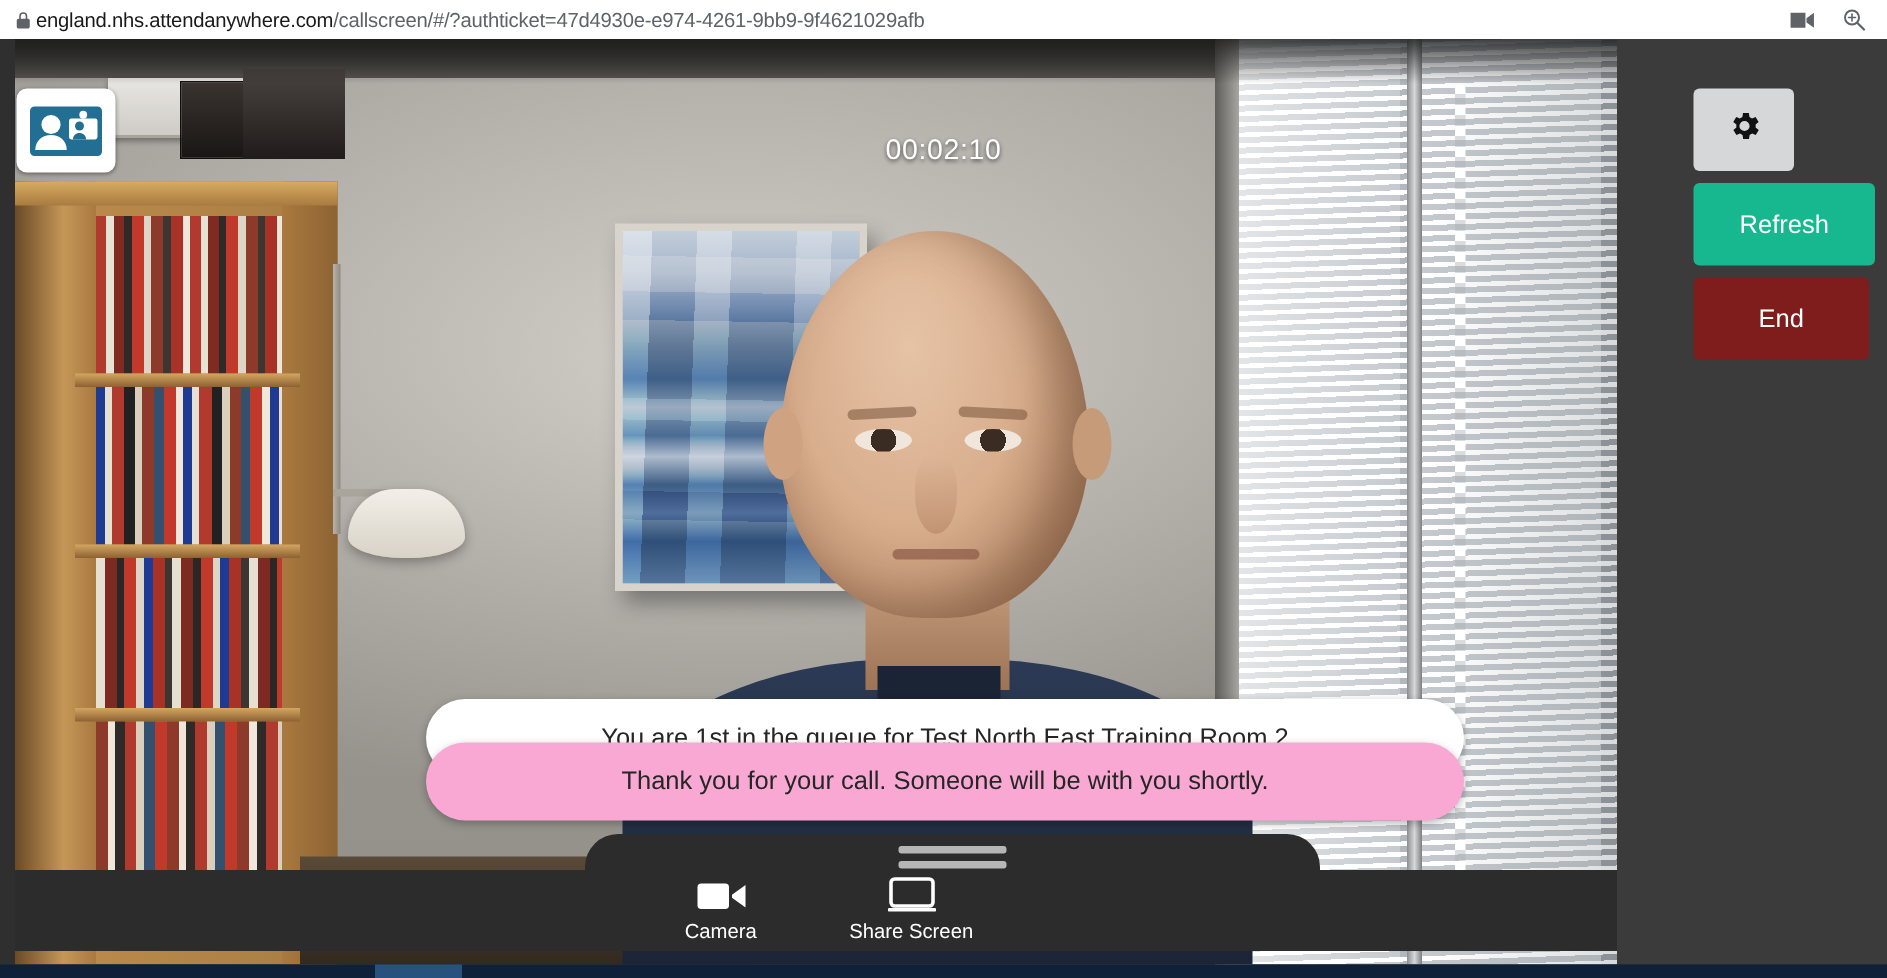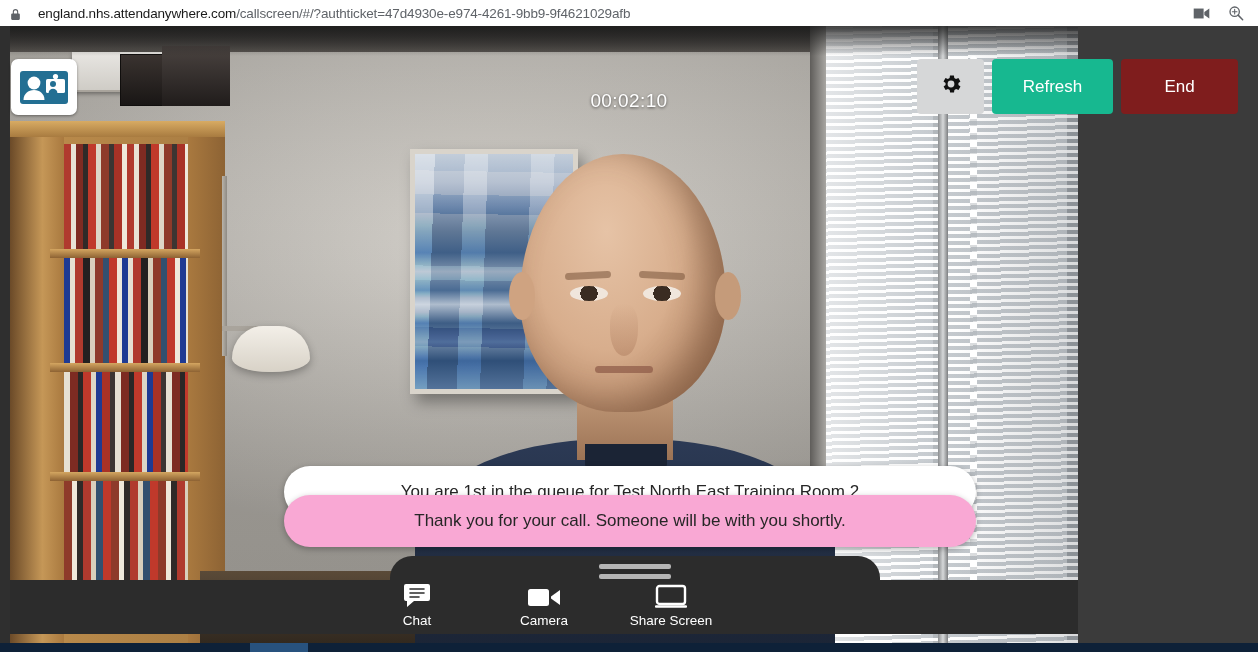--- a/index.html
+++ b/index.html
@@ -5,21 +5,21 @@
   * { margin:0; padding:0; box-sizing:border-box; }
   html,body { width:1258px; height:652px; overflow:hidden; background:#fff;
     font-family:"Liberation Sans", sans-serif; }
 
   .screen { position:relative; width:1258px; height:652px; background:#2f2f2f; }
 
   
   .browser-bar { position:absolute; left:0; top:0; width:1258px; height:26px;
     background:#ffffff; display:flex; align-items:center; }
   .lock-icon { margin-left:9px; width:13px; height:13px; display:block; }
-  .url-text { margin-left:16px; font-size:13.5px; color:#1a1a1a; letter-spacing:-0.15px;
+  .url-text { margin-left:2px; font-size:13.5px; color:#1a1a1a; letter-spacing:-0.15px;
     white-space:nowrap; }
   .url-text .domain { color:#1a1a1a; }
   .url-text .path { color:#5f6368; }
   .chrome-icons { margin-left:auto; display:flex; align-items:center; gap:18px;
     margin-right:14px; }
   .chrome-icons svg { display:block; }
 
   
   .app { position:absolute; left:0; top:26px; width:1258px; height:617px;
     background:#3b3b3b; overflow:hidden; }
@@ -149,22 +149,22 @@
     z-index:35; }
   .logo { position:absolute; left:11px; top:33px; width:66px; height:56px;
     background:#fff; border-radius:7px; display:flex; align-items:center;
     justify-content:center; z-index:60; box-shadow:0 1px 3px rgba(0,0,0,.4); }
   .logo svg { display:block; }
 
   .timer { position:absolute; left:0; top:44px; width:1258px; text-align:center;
     color:#ffffff; font-size:19px; letter-spacing:.4px; z-index:55;
     text-shadow:0 1px 3px rgba(0,0,0,.6);margin-top:20px; }
 
-  .hdr-btns { position:absolute; right:20px; top:33px; display:flex; gap:8px;
-    z-index:60; }
+  .hdr-btns { position:absolute; right:8px; top:33px; display:flex; gap:8px;
+    z-index:60;flex-direction:column; }
   .btn { height:55px; border:none; border-radius:4px; font-size:17px;
     color:#fff; display:flex; align-items:center; justify-content:center;
     cursor:pointer; font-family:"Liberation Sans", sans-serif; }
   .btn-gear { width:67px; background:#d6d7d8; }
   .btn-refresh { width:121px; background:#17b890; }
   .btn-end { width:117px; background:#7f1d1d; }
 
   
   .bubbles { position:absolute; left:0; top:0; width:1258px; z-index:50; }
   .bubble { position:absolute; left:284px; width:692px; height:52px;
@@ -321,29 +321,20 @@
     <div class="toolbar-wrap">
       <div class="toolbar-bg-full"></div>
       <div class="toolbar-panel">
         <div class="drag-handle">
           <span></span>
           <span></span>
         </div>
       </div>
       <div class="tb-items">
 
-        <div class="tb-item">
-          <span>
-            <svg width="28" height="26" viewBox="0 0 28 26">
-              <path fill="#fff" d="M3 1h22a2 2 0 0 1 2 2v13a2 2 0 0 1-2 2H11l-7 6v-6H3a2 2 0 0 1-2-2V3a2 2 0 0 1 2-2z"></path>
-              <path stroke="#2c2c2c" stroke-width="1.6" stroke-linecap="round" d="M7 6h14M7 10h14M7 14h9"></path>
-            </svg>
-          </span>
-          <div class="tb-label">Chat</div>
-        </div>
 
 
         <div class="tb-item">
           <span>
             <svg width="34" height="24" viewBox="0 0 34 24">
               <rect x="1" y="4" width="21" height="17" rx="2.5" fill="#fff"></rect>
               <path d="M24 11.5L33 5v15l-9-6.5z" fill="#fff"></path>
             </svg>
           </span>
           <div class="tb-label">Camera</div>

